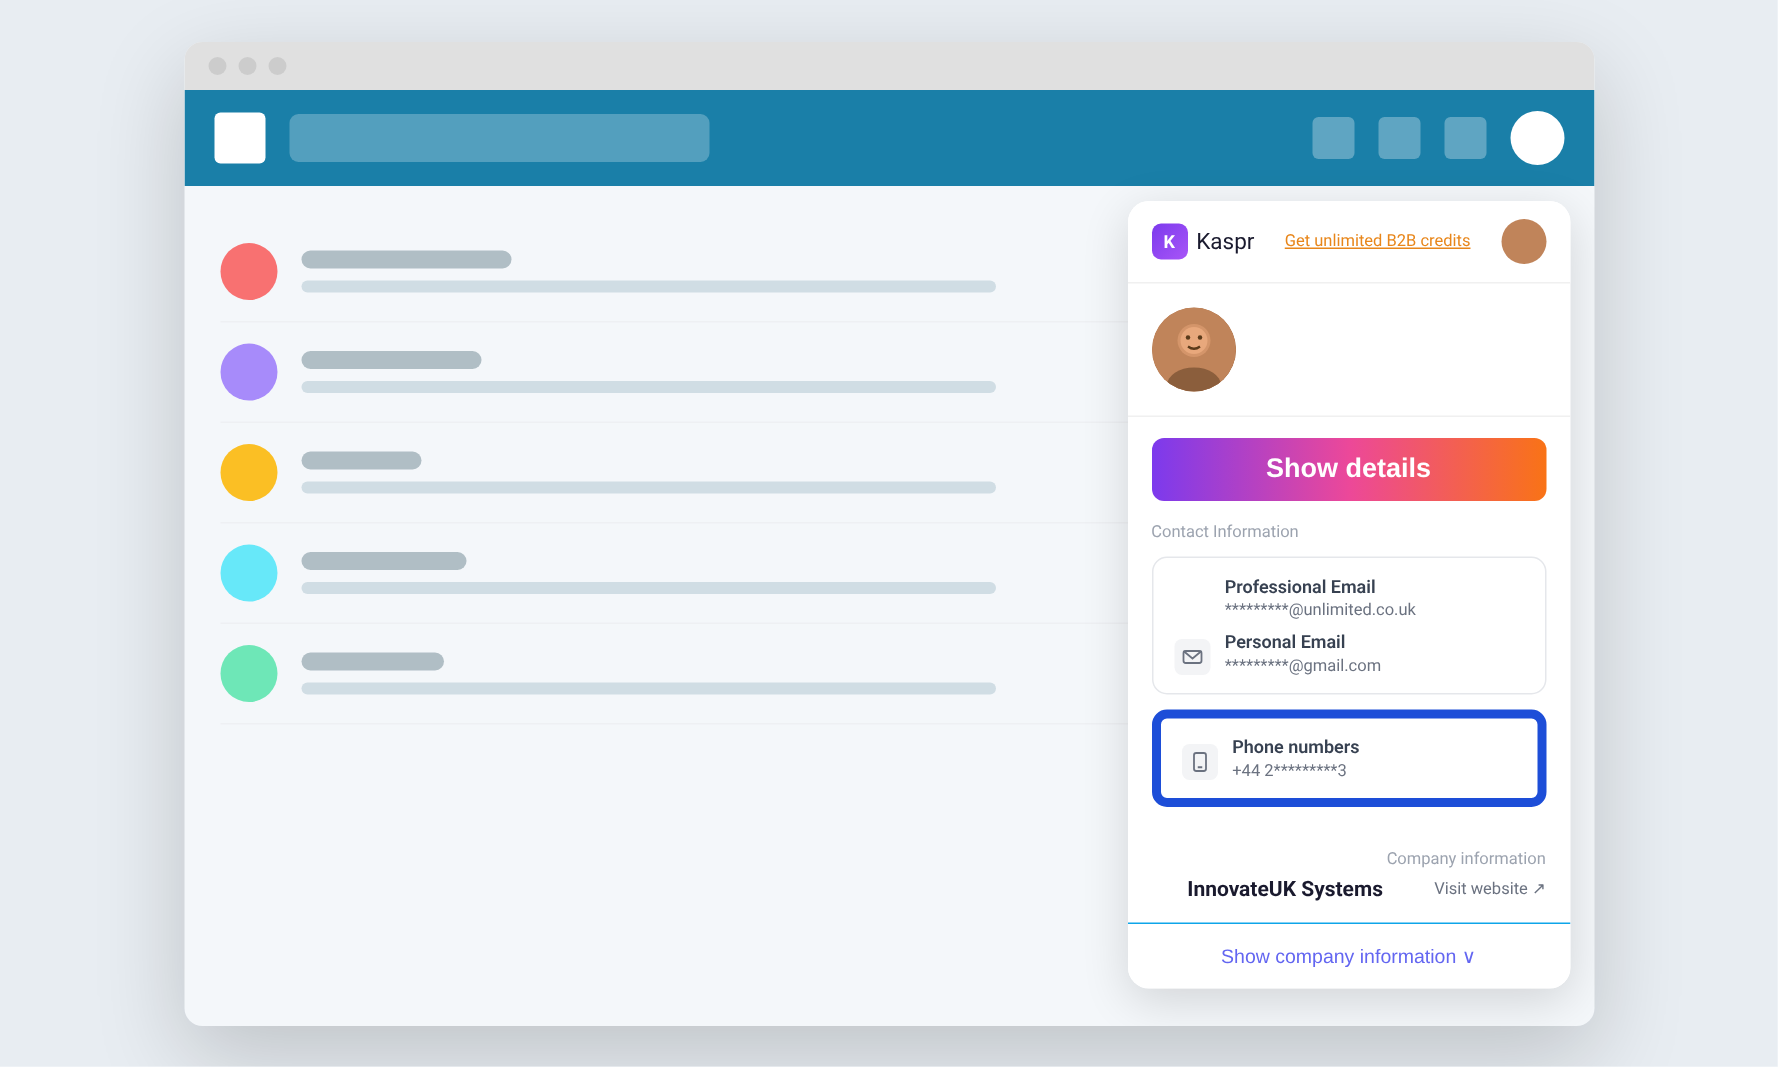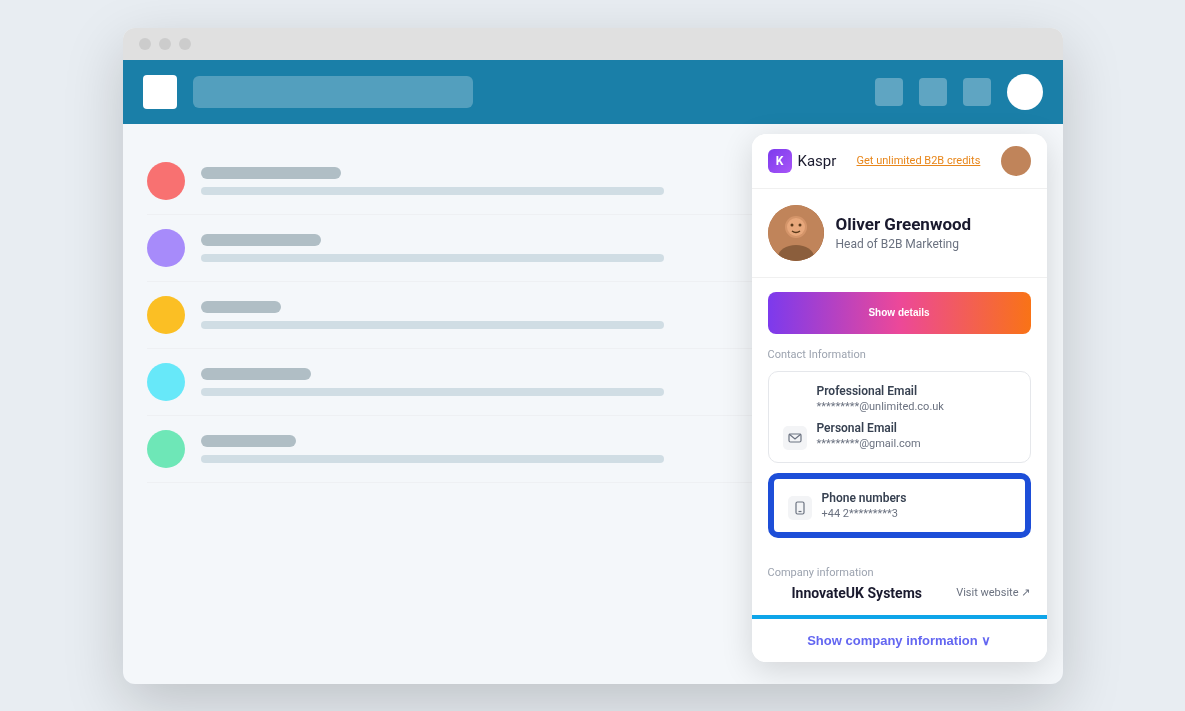--- a/index.html
+++ b/index.html
@@ -212,21 +212,21 @@
     }
 
     .show-details-btn {
       margin: 14px 16px;
       width: calc(100% - 32px);
       height: 42px;
       background: linear-gradient(90deg, #7c3aed, #ec4899, #f97316);
       border: none;
       border-radius: 8px;
       color: white;
-      font-size: 10px;
+      font-size: 18px;
       font-weight: 600;
       cursor: pointer;
       display: flex;
       align-items: center;
       justify-content: center;
     }
 
     .contact-info-section {
       padding: 0 16px 16px;
     }
@@ -275,20 +275,21 @@
 
     .phone-card {
       background: white;
       border: 6px solid #1d4ed8;
       border-radius: 10px;
       padding: 12px 14px;
     }
 
     .company-section {
       padding: 12px 16px 0;
+      text-align: right;
     }
     .company-label {
       font-size: 11px;
       color: #9ca3af;
       margin-bottom: 6px;
     }
     .company-row {
       display: flex;
       align-items: center;
       justify-content: space-between;
@@ -307,24 +308,24 @@
       display: flex;
       align-items: center;
       gap: 2px;
     }
 
     .show-company-btn {
       width: 100%;
       padding: 14px 16px;
       background: white;
       border: none;
-      border-top: 4px solid #0ea5e9;
+      border-top: 1px solid #0ea5e9;
       color: #6366f1;
       font-size: 13px;
-      font-weight: 700;
+      font-weight: 400;
       cursor: pointer;
       display: flex;
       align-items: center;
       justify-content: center;
       gap: 4px;
     }
 
     
     .avatar-coral { background: #f87171; }
     .avatar-purple { background: #a78bfa; }
@@ -443,24 +444,20 @@
         <div class="kaspr-profile-avatar">
           <svg width="56" height="56" viewBox="0 0 56 56">
             <circle cx="28" cy="28" r="28" fill="#c0845a"></circle>
             <circle cx="28" cy="22" r="11" fill="#d4956a"></circle>
             <ellipse cx="28" cy="52" rx="18" ry="12" fill="#8b5e3c"></ellipse>
             <circle cx="28" cy="22" r="9" fill="#e8a87c"></circle>
             <circle cx="24" cy="20" r="1.5" fill="#5a3a1a"></circle>
             <circle cx="32" cy="20" r="1.5" fill="#5a3a1a"></circle>
             <path d="M24 26 Q28 29 32 26" stroke="#5a3a1a" stroke-width="1.5" fill="none"></path>
           </svg>
-        </div>
-        <div class="kaspr-profile-info">
-          <div class="kaspr-profile-name">Oliver Greenwood</div>
-          <div class="kaspr-profile-title">Head of B2B Marketing</div>
         </div>
       </div>
 
       <button class="show-details-btn">Show details</button>
 
       <div class="contact-info-section">
         <div class="section-label">Contact Information</div>
 
         <div class="contact-card">
           <div class="contact-card-row">

